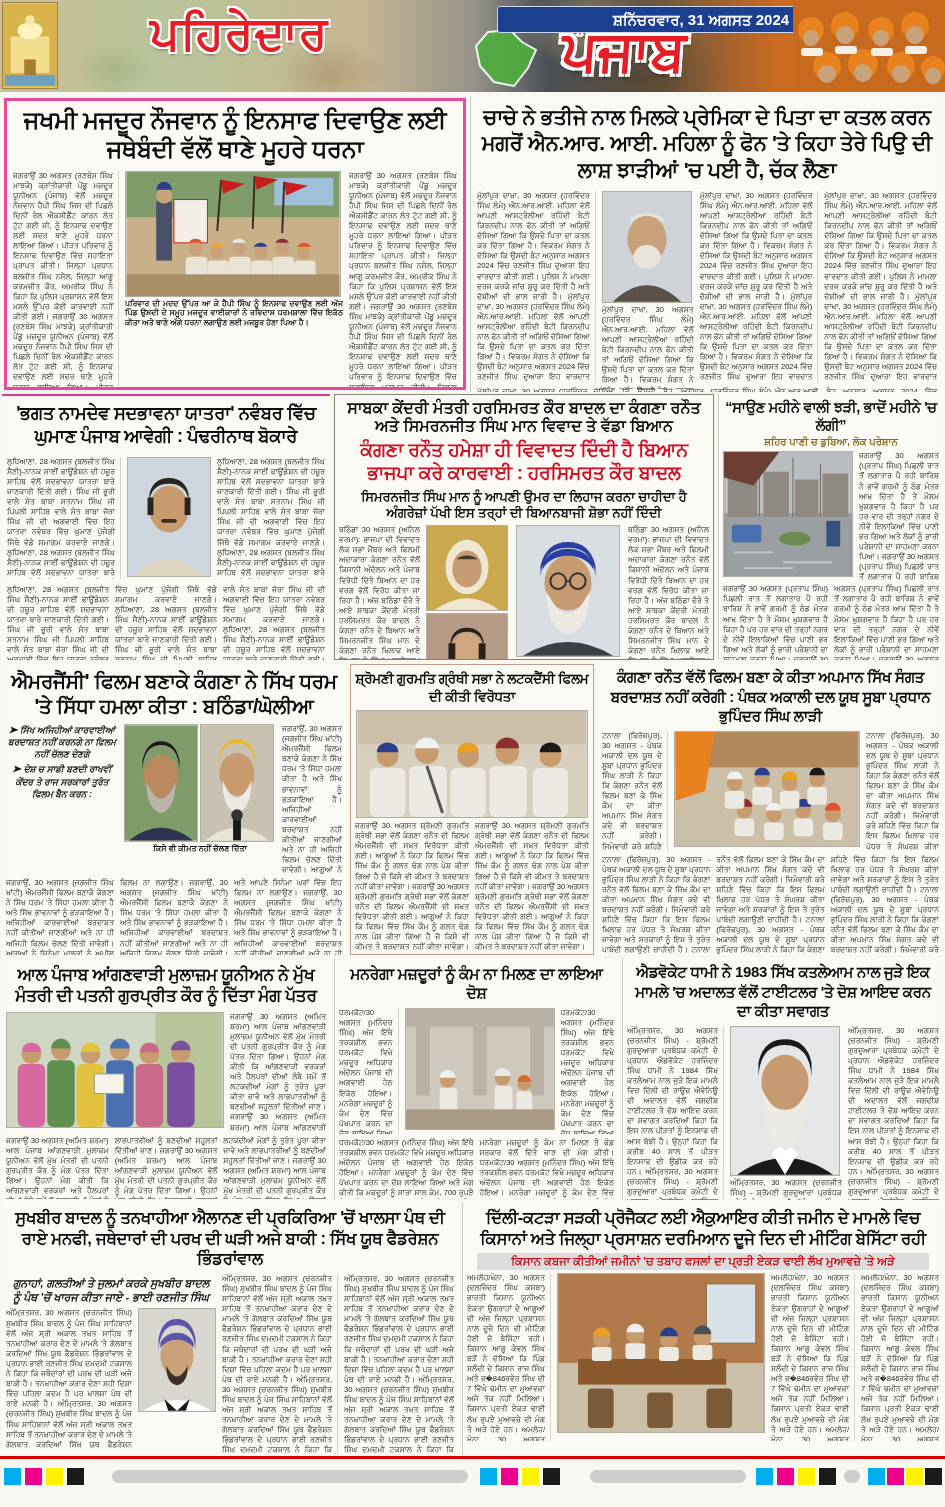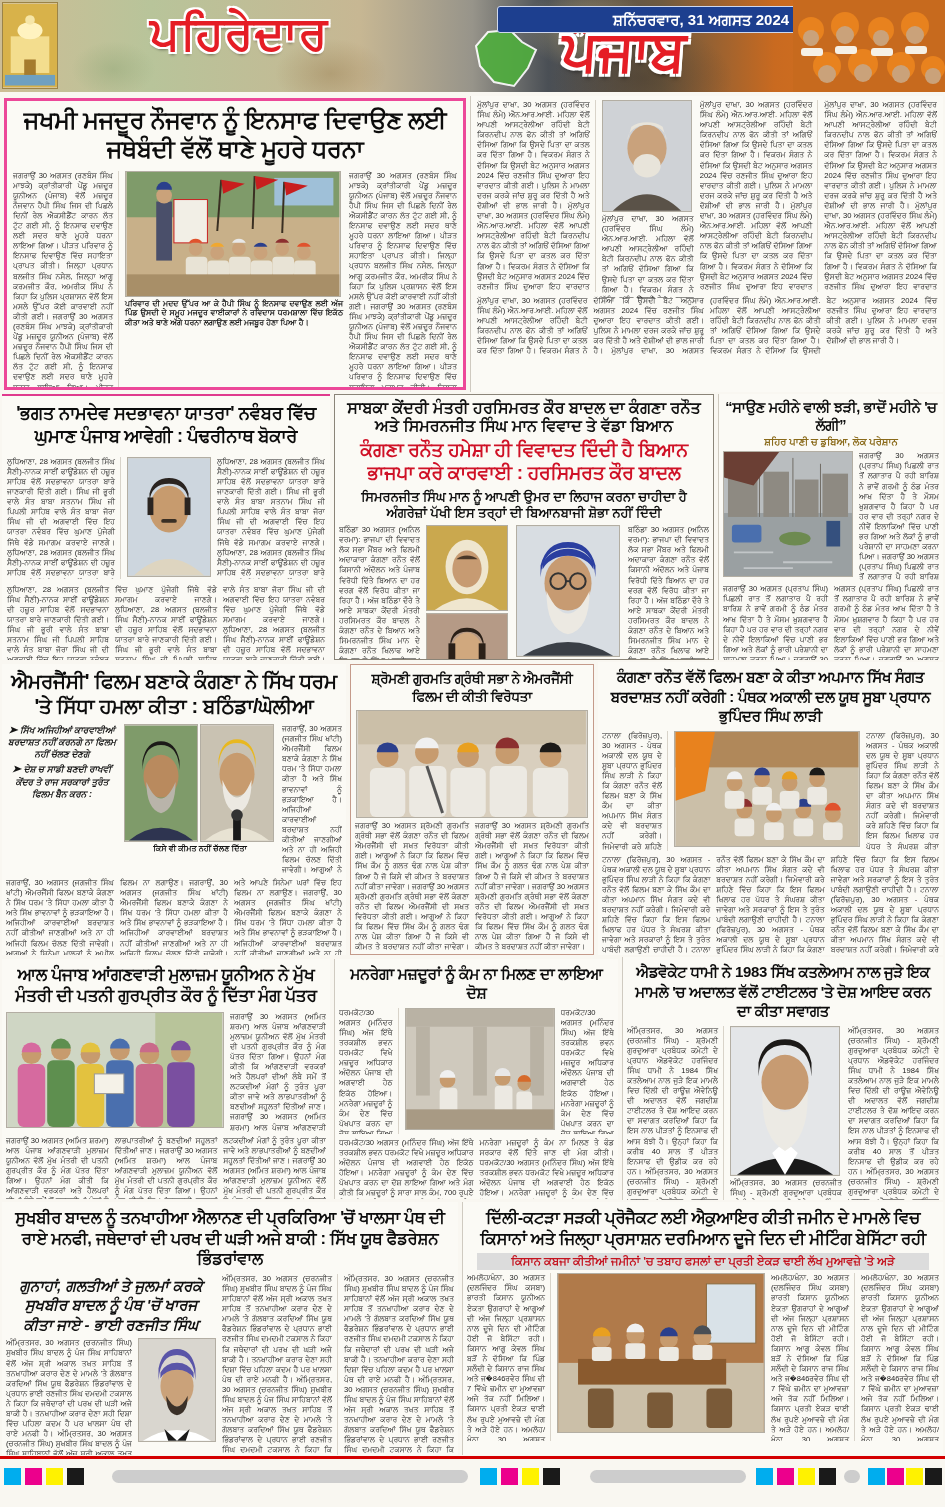--- a/index.html
+++ b/index.html
@@ -151,20 +151,21 @@
             <rect y="104" width="216" height="22" fill="#a88f68"></rect>
           </svg>
       </div>
       <p class="cap" style="font-size:7.8px;text-align:justify">ਪਰਿਵਾਰ ਦੀ ਮਦਦ ਉੱਪਰ ਆ ਕੇ ਹੈਪੀ ਸਿੰਘ ਨੂੰ ਇਨਸਾਫ ਦਵਾਉਣ ਲਈ ਅੱਜ ਪਿੰਡ ਉਸਦੀ ਦੇ ਸਮੂਹ ਮਜਦੂਰ ਵਾਈਕਾਰਾਂ ਨੇ ਰਵਿਦਾਸ ਧਰਮਸ਼ਾਲਾ ਵਿੱਚ ਇਕੱਠ ਕੀਤਾ ਅਤੇ ਥਾਣੇ ਅੱਗੇ ਧਰਨਾ ਲਗਾਉਣ ਲਈ ਮਜਬੂਰ ਹੋਣਾ ਪਿਆ ਹੈ।</p>
     </div>
     <div class="col body">ਜਗਰਾਉਂ 30 ਅਗਸਤ (ਰਣਬੰਸ ਸਿੰਘ ਮਾਝਕੇ) ਕ੍ਰਾਂਤੀਕਾਰੀ ਪੇਂਡੂ ਮਜ਼ਦੂਰ ਯੂਨੀਅਨ (ਪੰਜਾਬ) ਵੱਲੋਂ ਮਜ਼ਦੂਰ ਨੌਜਵਾਨ ਹੈਪੀ ਸਿੰਘ ਜਿਸ ਦੀ ਪਿਛਲੇ ਦਿਨੀਂ ਰੇਲ ਐਕਸੀਡੈਂਟ ਕਾਰਨ ਲੱਤ ਟੁੱਟ ਗਈ ਸੀ, ਨੂੰ ਇਨਸਾਫ ਦਵਾਉਣ ਲਈ ਸਦਰ ਥਾਣੇ ਮੂਹਰੇ ਧਰਨਾ ਲਾਇਆ ਗਿਆ। ਪੀੜਤ ਪਰਿਵਾਰ ਨੂੰ ਇਨਸਾਫ ਦਿਵਾਉਣ ਵਿੱਚ ਸਹਾਇਤਾ ਪ੍ਰਾਪਤ ਕੀਤੀ। ਜਿਲ੍ਹਾ ਪ੍ਰਧਾਨ ਬਲਜੀਤ ਸਿੰਘ ਨਸੇਲ, ਜਿਲ੍ਹਾ ਆਗੂ ਕਰਮਜੀਤ ਕੌਰ, ਅਮਰੀਕ ਸਿੰਘ ਨੇ ਕਿਹਾ ਕਿ ਪੁਲਿਸ ਪ੍ਰਸ਼ਾਸਨ ਵੱਲੋਂ ਇਸ ਮਸਲੇ ਉੱਪਰ ਕੋਈ ਕਾਰਵਾਈ ਨਹੀਂ ਕੀਤੀ ਗਈ। ਜਗਰਾਉਂ 30 ਅਗਸਤ (ਰਣਬੰਸ ਸਿੰਘ ਮਾਝਕੇ) ਕ੍ਰਾਂਤੀਕਾਰੀ ਪੇਂਡੂ ਮਜ਼ਦੂਰ ਯੂਨੀਅਨ (ਪੰਜਾਬ) ਵੱਲੋਂ ਮਜ਼ਦੂਰ ਨੌਜਵਾਨ ਹੈਪੀ ਸਿੰਘ ਜਿਸ ਦੀ ਪਿਛਲੇ ਦਿਨੀਂ ਰੇਲ ਐਕਸੀਡੈਂਟ ਕਾਰਨ ਲੱਤ ਟੁੱਟ ਗਈ ਸੀ, ਨੂੰ ਇਨਸਾਫ ਦਵਾਉਣ ਲਈ ਸਦਰ ਥਾਣੇ ਮੂਹਰੇ ਧਰਨਾ ਲਾਇਆ ਗਿਆ। ਪੀੜਤ ਪਰਿਵਾਰ ਨੂੰ ਇਨਸਾਫ ਦਿਵਾਉਣ ਵਿੱਚ ਸਹਾਇਤਾ ਪ੍ਰਾਪਤ ਕੀਤੀ। ਜਿਲ੍ਹਾ ਪ੍ਰਧਾਨ ਬਲਜੀਤ ਸਿੰਘ ਨਸੇਲ, ਜਿਲ੍ਹਾ ਆਗੂ ਕਰਮਜੀਤ ਕੌਰ, ਅਮਰੀਕ ਸਿੰਘ ਨੇ ਕਿਹਾ ਕਿ ਪੁਲਿਸ ਪ੍ਰਸ਼ਾਸਨ ਵੱਲੋਂ ਇਸ ਮਸਲੇ ਉੱਪਰ ਕੋਈ ਕਾਰਵਾਈ ਨਹੀਂ ਕੀਤੀ ਗਈ।</div>
   </div>
 </section>
 
 <section class="art" style="left:470px;top:96px;width:473px;height:296px;border-left:1px solid #cfcac0">
+  <h1 class="hl" style="font-size:21px;line-height:1.25;padding:8px 6px 4px">ਚਾਚੇ ਨੇ ਭਤੀਜੇ ਨਾਲ ਮਿਲਕੇ ਪ੍ਰੇਮਿਕਾ ਦੇ ਪਿਤਾ ਦਾ ਕਤਲ ਕਰਨ ਮਗਰੋਂ ਐਨ.ਆਰ. ਆਈ. ਮਹਿਲਾ ਨੂੰ ਫੋਨ 'ਤੇ ਕਿਹਾ ਤੇਰੇ ਪਿਉ ਦੀ ਲਾਸ਼ ਝਾੜੀਆਂ 'ਚ ਪਈ ਹੈ, ਚੱਕ ਲੈਣਾ</h1>
   <div class="cols" style="padding:4px 6px;height:200px">
     <div class="col body colrule">ਮੁੱਲਾਂਪੁਰ ਦਾਖਾ, 30 ਅਗਸਤ (ਹਰਵਿੰਦਰ ਸਿੰਘ ਲੰਮੇ) ਐਨ.ਆਰ.ਆਈ. ਮਹਿਲਾ ਵੱਲੋਂ ਆਪਣੀ ਆਸਟ੍ਰੇਲੀਆ ਰਹਿੰਦੀ ਬੇਟੀ ਕਿਰਨਦੀਪ ਨਾਲ ਫੋਨ ਕੀਤੀ ਤਾਂ ਅਗਿਓਂ ਦੱਸਿਆ ਗਿਆ ਕਿ ਉਸਦੇ ਪਿਤਾ ਦਾ ਕਤਲ ਕਰ ਦਿੱਤਾ ਗਿਆ ਹੈ। ਵਿਕਰਮ ਸੰਗਤ ਨੇ ਦੱਸਿਆ ਕਿ ਉਸਦੀ ਬੇਟ ਅਨੁਸਾਰ ਅਗਸਤ 2024 ਵਿੱਚ ਰਣਜੀਤ ਸਿੰਘ ਦੁਆਰਾ ਇਹ ਵਾਰਦਾਤ ਕੀਤੀ ਗਈ। ਪੁਲਿਸ ਨੇ ਮਾਮਲਾ ਦਰਜ ਕਰਕੇ ਜਾਂਚ ਸ਼ੁਰੂ ਕਰ ਦਿੱਤੀ ਹੈ ਅਤੇ ਦੋਸ਼ੀਆਂ ਦੀ ਭਾਲ ਜਾਰੀ ਹੈ। ਮੁੱਲਾਂਪੁਰ ਦਾਖਾ, 30 ਅਗਸਤ (ਹਰਵਿੰਦਰ ਸਿੰਘ ਲੰਮੇ) ਐਨ.ਆਰ.ਆਈ. ਮਹਿਲਾ ਵੱਲੋਂ ਆਪਣੀ ਆਸਟ੍ਰੇਲੀਆ ਰਹਿੰਦੀ ਬੇਟੀ ਕਿਰਨਦੀਪ ਨਾਲ ਫੋਨ ਕੀਤੀ ਤਾਂ ਅਗਿਓਂ ਦੱਸਿਆ ਗਿਆ ਕਿ ਉਸਦੇ ਪਿਤਾ ਦਾ ਕਤਲ ਕਰ ਦਿੱਤਾ ਗਿਆ ਹੈ। ਵਿਕਰਮ ਸੰਗਤ ਨੇ ਦੱਸਿਆ ਕਿ ਉਸਦੀ ਬੇਟ ਅਨੁਸਾਰ ਅਗਸਤ 2024 ਵਿੱਚ ਰਣਜੀਤ ਸਿੰਘ ਦੁਆਰਾ ਇਹ ਵਾਰਦਾਤ ਕੀਤੀ ਗਈ। ਪੁਲਿਸ ਨੇ ਮਾਮਲਾ ਦਰਜ ਕਰਕੇ ਜਾਂਚ ਸ਼ੁਰੂ ਕਰ ਦਿੱਤੀ ਹੈ ਅਤੇ ਦੋਸ਼ੀਆਂ ਦੀ ਭਾਲ ਜਾਰੀ ਹੈ।</div>
     <div style="width:92px;flex:none">
       <div class="photo" style="width:90px;height:112px">
         <svg viewBox="0 0 90 112">
             <rect width="90" height="112" fill="#cfd2d6"></rect>
             <path d="M10 112 Q45 78 80 112 Z" fill="#5a5248"></path>
             <ellipse cx="45" cy="48" rx="20" ry="24" fill="#c9a27c"></ellipse>
             <path d="M25 40 a20 16 0 0 1 40 0 l-4 -14 a22 14 0 0 0 -32 0 Z" fill="#e8e4da"></path>
             <ellipse cx="45" cy="66" rx="14" ry="12" fill="#e8e4da"></ellipse>
@@ -318,21 +319,21 @@
         </div>
       </div>
       <p class="cap" style="font-size:8px">ਕਿਸੇ ਵੀ ਕੀਮਤ ਨਹੀਂ ਚੱਲਣ ਦਿੱਤਾ</p>
     </div>
     <div class="col body">ਜਗਰਾਉਂ, 30 ਅਗਸਤ (ਜਗਜੀਤ ਸਿੰਘ ਖਾਂਟੀ) ਐਮਰਜੈਂਸੀ ਫਿਲਮ ਬਣਾਕੇ ਕੰਗਣਾ ਨੇ ਸਿੱਖ ਧਰਮ 'ਤੇ ਸਿੱਧਾ ਹਮਲਾ ਕੀਤਾ ਹੈ ਅਤੇ ਸਿੱਖ ਭਾਵਨਾਵਾਂ ਨੂੰ ਭੜਕਾਇਆ ਹੈ। ਅਜਿਹੀਆਂ ਕਾਰਵਾਈਆਂ ਬਰਦਾਸ਼ਤ ਨਹੀਂ ਕੀਤੀਆਂ ਜਾਣਗੀਆਂ ਅਤੇ ਨਾ ਹੀ ਅਜਿਹੀ ਫਿਲਮ ਚੱਲਣ ਦਿੱਤੀ ਜਾਵੇਗੀ। ਆਗੂਆਂ ਨੇ ਸਿਨੇਮਾ ਮਾਲਕਾਂ ਨੂੰ ਅਪੀਲ ਕੀਤੀ ਕਿ ਉਹ ਵੀ ਸਿੱਖਾਂ ਦਾ ਸਾਥ ਦੇਣ ਅਤੇ ਆਪਣੇ ਸਿਨੇਮਾ ਘਰਾਂ ਵਿੱਚ ਇਹ ਫਿਲਮ ਨਾ ਲਗਾਉਣ। ਜਗਰਾਉਂ, 30 ਅਗਸਤ (ਜਗਜੀਤ ਸਿੰਘ ਖਾਂਟੀ) ਐਮਰਜੈਂਸੀ ਫਿਲਮ ਬਣਾਕੇ ਕੰਗਣਾ ਨੇ ਸਿੱਖ ਧਰਮ 'ਤੇ ਸਿੱਧਾ ਹਮਲਾ ਕੀਤਾ ਹੈ ਅਤੇ ਸਿੱਖ ਭਾਵਨਾਵਾਂ ਨੂੰ ਭੜਕਾਇਆ ਹੈ। ਅਜਿਹੀਆਂ ਕਾਰਵਾਈਆਂ ਬਰਦਾਸ਼ਤ ਨਹੀਂ ਕੀਤੀਆਂ ਜਾਣਗੀਆਂ ਅਤੇ ਨਾ ਹੀ ਅਜਿਹੀ ਫਿਲਮ ਚੱਲਣ ਦਿੱਤੀ ਜਾਵੇਗੀ। ਆਗੂਆਂ ਨੇ ਸਿਨੇਮਾ ਮਾਲਕਾਂ ਨੂੰ ਅਪੀਲ ਕੀਤੀ ਕਿ ਉਹ ਵੀ ਸਿੱਖਾਂ ਦਾ ਸਾਥ ਦੇਣ ਅਤੇ ਆਪਣੇ ਸਿਨੇਮਾ ਘਰਾਂ ਵਿੱਚ ਇਹ ਫਿਲਮ ਨਾ ਲਗਾਉਣ।</div>
   </div>
   <div class="body" style="height:104px;column-count:3;column-gap:6px;margin-top:4px">ਜਗਰਾਉਂ, 30 ਅਗਸਤ (ਜਗਜੀਤ ਸਿੰਘ ਖਾਂਟੀ) ਐਮਰਜੈਂਸੀ ਫਿਲਮ ਬਣਾਕੇ ਕੰਗਣਾ ਨੇ ਸਿੱਖ ਧਰਮ 'ਤੇ ਸਿੱਧਾ ਹਮਲਾ ਕੀਤਾ ਹੈ ਅਤੇ ਸਿੱਖ ਭਾਵਨਾਵਾਂ ਨੂੰ ਭੜਕਾਇਆ ਹੈ। ਅਜਿਹੀਆਂ ਕਾਰਵਾਈਆਂ ਬਰਦਾਸ਼ਤ ਨਹੀਂ ਕੀਤੀਆਂ ਜਾਣਗੀਆਂ ਅਤੇ ਨਾ ਹੀ ਅਜਿਹੀ ਫਿਲਮ ਚੱਲਣ ਦਿੱਤੀ ਜਾਵੇਗੀ। ਆਗੂਆਂ ਨੇ ਸਿਨੇਮਾ ਮਾਲਕਾਂ ਨੂੰ ਅਪੀਲ ਕੀਤੀ ਕਿ ਉਹ ਵੀ ਸਿੱਖਾਂ ਦਾ ਸਾਥ ਦੇਣ ਅਤੇ ਆਪਣੇ ਸਿਨੇਮਾ ਘਰਾਂ ਵਿੱਚ ਇਹ ਫਿਲਮ ਨਾ ਲਗਾਉਣ। ਜਗਰਾਉਂ, 30 ਅਗਸਤ (ਜਗਜੀਤ ਸਿੰਘ ਖਾਂਟੀ) ਐਮਰਜੈਂਸੀ ਫਿਲਮ ਬਣਾਕੇ ਕੰਗਣਾ ਨੇ ਸਿੱਖ ਧਰਮ 'ਤੇ ਸਿੱਧਾ ਹਮਲਾ ਕੀਤਾ ਹੈ ਅਤੇ ਸਿੱਖ ਭਾਵਨਾਵਾਂ ਨੂੰ ਭੜਕਾਇਆ ਹੈ। ਅਜਿਹੀਆਂ ਕਾਰਵਾਈਆਂ ਬਰਦਾਸ਼ਤ ਨਹੀਂ ਕੀਤੀਆਂ ਜਾਣਗੀਆਂ ਅਤੇ ਨਾ ਹੀ ਅਜਿਹੀ ਫਿਲਮ ਚੱਲਣ ਦਿੱਤੀ ਜਾਵੇਗੀ। ਆਗੂਆਂ ਨੇ ਸਿਨੇਮਾ ਮਾਲਕਾਂ ਨੂੰ ਅਪੀਲ ਕੀਤੀ ਕਿ ਉਹ ਵੀ ਸਿੱਖਾਂ ਦਾ ਸਾਥ ਦੇਣ ਅਤੇ ਆਪਣੇ ਸਿਨੇਮਾ ਘਰਾਂ ਵਿੱਚ ਇਹ ਫਿਲਮ ਨਾ ਲਗਾਉਣ। ਜਗਰਾਉਂ, 30 ਅਗਸਤ (ਜਗਜੀਤ ਸਿੰਘ ਖਾਂਟੀ) ਐਮਰਜੈਂਸੀ ਫਿਲਮ ਬਣਾਕੇ ਕੰਗਣਾ ਨੇ ਸਿੱਖ ਧਰਮ 'ਤੇ ਸਿੱਧਾ ਹਮਲਾ ਕੀਤਾ ਹੈ ਅਤੇ ਸਿੱਖ ਭਾਵਨਾਵਾਂ ਨੂੰ ਭੜਕਾਇਆ ਹੈ। ਅਜਿਹੀਆਂ ਕਾਰਵਾਈਆਂ ਬਰਦਾਸ਼ਤ ਨਹੀਂ ਕੀਤੀਆਂ ਜਾਣਗੀਆਂ ਅਤੇ ਨਾ ਹੀ ਅਜਿਹੀ ਫਿਲਮ ਚੱਲਣ ਦਿੱਤੀ ਜਾਵੇਗੀ। ਆਗੂਆਂ ਨੇ ਸਿਨੇਮਾ ਮਾਲਕਾਂ ਨੂੰ ਅਪੀਲ ਕੀਤੀ ਕਿ ਉਹ ਵੀ ਸਿੱਖਾਂ ਦਾ ਸਾਥ ਦੇਣ ਅਤੇ ਆਪਣੇ ਸਿਨੇਮਾ ਘਰਾਂ ਵਿੱਚ ਇਹ ਫਿਲਮ ਨਾ ਲਗਾਉਣ। ਜਗਰਾਉਂ, 30 ਅਗਸਤ (ਜਗਜੀਤ ਸਿੰਘ ਖਾਂਟੀ) ਐਮਰਜੈਂਸੀ ਫਿਲਮ ਬਣਾਕੇ ਕੰਗਣਾ ਨੇ ਸਿੱਖ ਧਰਮ 'ਤੇ ਸਿੱਧਾ ਹਮਲਾ ਕੀਤਾ ਹੈ ਅਤੇ ਸਿੱਖ ਭਾਵਨਾਵਾਂ ਨੂੰ ਭੜਕਾਇਆ ਹੈ। ਅਜਿਹੀਆਂ ਕਾਰਵਾਈਆਂ ਬਰਦਾਸ਼ਤ ਨਹੀਂ ਕੀਤੀਆਂ ਜਾਣਗੀਆਂ ਅਤੇ ਨਾ ਹੀ ਅਜਿਹੀ ਫਿਲਮ ਚੱਲਣ ਦਿੱਤੀ ਜਾਵੇਗੀ। ਆਗੂਆਂ ਨੇ ਸਿਨੇਮਾ ਮਾਲਕਾਂ ਨੂੰ ਅਪੀਲ ਕੀਤੀ ਕਿ ਉਹ ਵੀ ਸਿੱਖਾਂ ਦਾ ਸਾਥ ਦੇਣ ਅਤੇ ਆਪਣੇ ਸਿਨੇਮਾ ਘਰਾਂ ਵਿੱਚ ਇਹ ਫਿਲਮ ਨਾ ਲਗਾਉਣ।</div>
 </section>
 
 <section class="art" style="left:350px;top:664px;width:244px;height:291px;border:1px solid #c49a8a;padding:2px 4px">
-  <h1 class="hl" style="font-size:13.5px;line-height:1.3;padding:3px 0">ਸ਼੍ਰੋਮਣੀ ਗੁਰਮਤਿ ਗ੍ਰੰਥੀ ਸਭਾ ਨੇ ਐਮਰਜੈਂਸੀ ਫਿਲਮ ਦੀ ਕੀਤੀ ਵਿਰੋਧਤਾ</h1>
+  <h1 class="hl" style="font-size:13.5px;line-height:1.3;padding:3px 0">ਸ਼੍ਰੋਮਣੀ ਗੁਰਮਤਿ ਗ੍ਰੰਥੀ ਸਭਾ ਨੇ ਲਟਕਦੈਂਸੀ ਫਿਲਮ ਦੀ ਕੀਤੀ ਵਿਰੋਧਤਾ</h1>
   <div class="photo" style="width:232px;height:108px;margin:2px auto">
     <svg viewBox="0 0 232 108">
         <rect width="232" height="108" fill="#d9cfbe"></rect>
         <rect width="232" height="34" fill="#cbbfa8"></rect>
         <g fill="#c79b6e">
           <circle cx="30" cy="46" r="11"></circle>
           <circle cx="70" cy="42" r="12"></circle>
           <circle cx="112" cy="46" r="11"></circle>
           <circle cx="152" cy="42" r="12"></circle>
           <circle cx="196" cy="46" r="11"></circle>
@@ -496,21 +497,21 @@
       <div class="body" style="height:34px;margin-top:2px">ਅੰਮ੍ਰਿਤਸਰ, 30 ਅਗਸਤ (ਚਰਨਜੀਤ ਸਿੰਘ) - ਸ਼੍ਰੋਮਣੀ ਗੁਰਦੁਆਰਾ ਪ੍ਰਬੰਧਕ ਕਮੇਟੀ ਦੇ ਪ੍ਰਧਾਨ ਐਡਵੋਕੇਟ ਹਰਜਿੰਦਰ ਸਿੰਘ ਧਾਮੀ ਨੇ 1984 ਸਿੱਖ ਕਤਲੇਆਮ ਨਾਲ ਜੁੜੇ ਇਕ ਮਾਮਲੇ ਵਿਚ ਦਿੱਲੀ ਦੀ ਰਾਊਜ਼ ਐਵੇਨਿਊ ਦੀ ਅਦਾਲਤ ਵੱਲੋਂ ਜਗਦੀਸ਼ ਟਾਈਟਲਰ ਤੇ ਦੋਸ਼ ਆਇਦ ਕਰਨ ਦਾ ਸਵਾਗਤ ਕਰਦਿਆਂ ਕਿਹਾ ਕਿ ਇਸ ਨਾਲ ਪੀੜਤਾਂ ਨੂੰ ਇਨਸਾਫ ਦੀ ਆਸ ਬੱਝੀ ਹੈ। ਉਨ੍ਹਾਂ ਕਿਹਾ ਕਿ ਕਰੀਬ 40 ਸਾਲ ਤੋਂ ਪੀੜਤ ਇਨਸਾਫ ਦੀ ਉਡੀਕ ਕਰ ਰਹੇ ਹਨ।</div>
     </div>
     <div class="col body">ਅੰਮ੍ਰਿਤਸਰ, 30 ਅਗਸਤ (ਚਰਨਜੀਤ ਸਿੰਘ) - ਸ਼੍ਰੋਮਣੀ ਗੁਰਦੁਆਰਾ ਪ੍ਰਬੰਧਕ ਕਮੇਟੀ ਦੇ ਪ੍ਰਧਾਨ ਐਡਵੋਕੇਟ ਹਰਜਿੰਦਰ ਸਿੰਘ ਧਾਮੀ ਨੇ 1984 ਸਿੱਖ ਕਤਲੇਆਮ ਨਾਲ ਜੁੜੇ ਇਕ ਮਾਮਲੇ ਵਿਚ ਦਿੱਲੀ ਦੀ ਰਾਊਜ਼ ਐਵੇਨਿਊ ਦੀ ਅਦਾਲਤ ਵੱਲੋਂ ਜਗਦੀਸ਼ ਟਾਈਟਲਰ ਤੇ ਦੋਸ਼ ਆਇਦ ਕਰਨ ਦਾ ਸਵਾਗਤ ਕਰਦਿਆਂ ਕਿਹਾ ਕਿ ਇਸ ਨਾਲ ਪੀੜਤਾਂ ਨੂੰ ਇਨਸਾਫ ਦੀ ਆਸ ਬੱਝੀ ਹੈ। ਉਨ੍ਹਾਂ ਕਿਹਾ ਕਿ ਕਰੀਬ 40 ਸਾਲ ਤੋਂ ਪੀੜਤ ਇਨਸਾਫ ਦੀ ਉਡੀਕ ਕਰ ਰਹੇ ਹਨ। ਅੰਮ੍ਰਿਤਸਰ, 30 ਅਗਸਤ (ਚਰਨਜੀਤ ਸਿੰਘ) - ਸ਼੍ਰੋਮਣੀ ਗੁਰਦੁਆਰਾ ਪ੍ਰਬੰਧਕ ਕਮੇਟੀ ਦੇ ਪ੍ਰਧਾਨ ਐਡਵੋਕੇਟ ਹਰਜਿੰਦਰ ਸਿੰਘ ਧਾਮੀ ਨੇ 1984 ਸਿੱਖ ਕਤਲੇਆਮ ਨਾਲ ਜੁੜੇ ਇਕ ਮਾਮਲੇ ਵਿਚ ਦਿੱਲੀ ਦੀ ਰਾਊਜ਼ ਐਵੇਨਿਊ ਦੀ ਅਦਾਲਤ ਵੱਲੋਂ ਜਗਦੀਸ਼ ਟਾਈਟਲਰ ਤੇ ਦੋਸ਼ ਆਇਦ ਕਰਨ ਦਾ ਸਵਾਗਤ ਕਰਦਿਆਂ ਕਿਹਾ ਕਿ ਇਸ ਨਾਲ ਪੀੜਤਾਂ ਨੂੰ ਇਨਸਾਫ ਦੀ ਆਸ ਬੱਝੀ ਹੈ। ਉਨ੍ਹਾਂ ਕਿਹਾ ਕਿ ਕਰੀਬ 40 ਸਾਲ ਤੋਂ ਪੀੜਤ ਇਨਸਾਫ ਦੀ ਉਡੀਕ ਕਰ ਰਹੇ ਹਨ। ਅੰਮ੍ਰਿਤਸਰ, 30 ਅਗਸਤ (ਚਰਨਜੀਤ ਸਿੰਘ) - ਸ਼੍ਰੋਮਣੀ ਗੁਰਦੁਆਰਾ ਪ੍ਰਬੰਧਕ ਕਮੇਟੀ ਦੇ ਪ੍ਰਧਾਨ ਐਡਵੋਕੇਟ ਹਰਜਿੰਦਰ ਸਿੰਘ ਧਾਮੀ ਨੇ 1984 ਸਿੱਖ ਕਤਲੇਆਮ ਨਾਲ ਜੁੜੇ ਇਕ ਮਾਮਲੇ ਵਿਚ ਦਿੱਲੀ ਦੀ ਰਾਊਜ਼ ਐਵੇਨਿਊ ਦੀ ਅਦਾਲਤ ਵੱਲੋਂ ਜਗਦੀਸ਼ ਟਾਈਟਲਰ ਤੇ ਦੋਸ਼ ਆਇਦ ਕਰਨ ਦਾ ਸਵਾਗਤ ਕਰਦਿਆਂ ਕਿਹਾ ਕਿ ਇਸ ਨਾਲ ਪੀੜਤਾਂ ਨੂੰ ਇਨਸਾਫ ਦੀ ਆਸ ਬੱਝੀ ਹੈ। ਉਨ੍ਹਾਂ ਕਿਹਾ ਕਿ ਕਰੀਬ 40 ਸਾਲ ਤੋਂ ਪੀੜਤ ਇਨਸਾਫ ਦੀ ਉਡੀਕ ਕਰ ਰਹੇ ਹਨ।</div>
   </div>
 </section>
 
 <section class="art" style="left:2px;top:1202px;width:456px;height:253px;padding:2px 4px">
   <h1 class="hl" style="font-size:16.5px;line-height:1.25;padding:3px 0">ਸੁਖਬੀਰ ਬਾਦਲ ਨੂੰ ਤਨਖਾਹੀਆ ਐਲਾਨਣ ਦੀ ਪ੍ਰਕਿਰਿਆ 'ਚੋਂ ਖਾਲਸਾ ਪੰਥ ਦੀ ਰਾਏ ਮਨਫੀ, ਜਥੇਦਾਰਾਂ ਦੀ ਪਰਖ ਦੀ ਘੜੀ ਅਜੇ ਬਾਕੀ : ਸਿੱਖ ਯੂਥ ਫੈਡਰੇਸ਼ਨ ਭਿੰਡਰਾਂਵਾਲ</h1>
   <div class="cols" style="height:200px;margin-top:2px">
     <div style="width:210px;flex:none">
-      <p class="sub sub-it" style="font-size:15px;line-height:1.3;padding:2px 4px">ਗੁਨਾਹਾਂ, ਗਲਤੀਆਂ ਤੇ ਜੁਲਮਾਂ ਕਰਕੇ ਸੁਖਬੀਰ ਬਾਦਲ ਨੂੰ ਪੰਥ 'ਚੋਂ ਖਾਰਜ ਕੀਤਾ ਜਾਏ - ਭਾਈ ਰਣਜੀਤ ਸਿੰਘ</p>
+      <p class="sub sub-it" style="font-size:11px;line-height:1.3;padding:2px 4px">ਗੁਨਾਹਾਂ, ਗਲਤੀਆਂ ਤੇ ਜੁਲਮਾਂ ਕਰਕੇ ਸੁਖਬੀਰ ਬਾਦਲ ਨੂੰ ਪੰਥ 'ਚੋਂ ਖਾਰਜ ਕੀਤਾ ਜਾਏ - ਭਾਈ ਰਣਜੀਤ ਸਿੰਘ</p>
       <div class="cols" style="height:140px;margin-top:2px">
         <div class="col body">ਅੰਮ੍ਰਿਤਸਰ, 30 ਅਗਸਤ (ਚਰਨਜੀਤ ਸਿੰਘ) ਸੁਖਬੀਰ ਸਿੰਘ ਬਾਦਲ ਨੂੰ ਪੰਜ ਸਿੰਘ ਸਾਹਿਬਾਨਾਂ ਵੱਲੋਂ ਅੱਜ ਸ੍ਰੀ ਅਕਾਲ ਤਖਤ ਸਾਹਿਬ ਤੋਂ ਤਨਖਾਹੀਆ ਕਰਾਰ ਦੇਣ ਦੇ ਮਾਮਲੇ 'ਤੇ ਗੱਲਬਾਤ ਕਰਦਿਆਂ ਸਿੱਖ ਯੂਥ ਫੈਡਰੇਸ਼ਨ ਭਿੰਡਰਾਂਵਾਲ ਦੇ ਪ੍ਰਧਾਨ ਭਾਈ ਰਣਜੀਤ ਸਿੰਘ ਦਮਦਮੀ ਟਕਸਾਲ ਨੇ ਕਿਹਾ ਕਿ ਜਥੇਦਾਰਾਂ ਦੀ ਪਰਖ ਦੀ ਘੜੀ ਅਜੇ ਬਾਕੀ ਹੈ। ਤਨਖਾਹੀਆ ਕਰਾਰ ਦੇਣਾ ਸਹੀ ਦਿਸ਼ਾ ਵਿੱਚ ਪਹਿਲਾ ਕਦਮ ਹੈ ਪਰ ਖਾਲਸਾ ਪੰਥ ਦੀ ਰਾਏ ਮਨਫੀ ਹੈ। ਅੰਮ੍ਰਿਤਸਰ, 30 ਅਗਸਤ (ਚਰਨਜੀਤ ਸਿੰਘ) ਸੁਖਬੀਰ ਸਿੰਘ ਬਾਦਲ ਨੂੰ ਪੰਜ ਸਿੰਘ ਸਾਹਿਬਾਨਾਂ ਵੱਲੋਂ ਅੱਜ ਸ੍ਰੀ ਅਕਾਲ ਤਖਤ ਸਾਹਿਬ ਤੋਂ ਤਨਖਾਹੀਆ ਕਰਾਰ ਦੇਣ ਦੇ ਮਾਮਲੇ 'ਤੇ ਗੱਲਬਾਤ ਕਰਦਿਆਂ ਸਿੱਖ ਯੂਥ ਫੈਡਰੇਸ਼ਨ ਭਿੰਡਰਾਂਵਾਲ ਦੇ ਪ੍ਰਧਾਨ ਭਾਈ ਰਣਜੀਤ ਸਿੰਘ ਦਮਦਮੀ ਟਕਸਾਲ ਨੇ ਕਿਹਾ ਕਿ ਜਥੇਦਾਰਾਂ ਦੀ ਪਰਖ ਦੀ ਘੜੀ ਅਜੇ ਬਾਕੀ ਹੈ। ਤਨਖਾਹੀਆ ਕਰਾਰ ਦੇਣਾ ਸਹੀ ਦਿਸ਼ਾ ਵਿੱਚ ਪਹਿਲਾ ਕਦਮ ਹੈ ਪਰ ਖਾਲਸਾ ਪੰਥ ਦੀ ਰਾਏ ਮਨਫੀ ਹੈ।</div>
         <div class="photo" style="width:78px;height:104px;flex:none">
           <svg viewBox="0 0 78 104">
               <rect width="78" height="104" fill="#d9d6cf"></rect>
               <path d="M4 104 Q39 82 74 104 Z" fill="#fff"></path>
               <path d="M26 92 L39 104 L30 104 Z" fill="#1a1a1a"></path>
               <path d="M52 92 L39 104 L48 104 Z" fill="#1a1a1a"></path>
               <ellipse cx="39" cy="48" rx="17" ry="21" fill="#caa27a"></ellipse>
               <path d="M20 42 q2 -26 19 -26 q17 0 19 26 l0 -12 q-4 -20 -19 -20 q-15 0 -19 20 Z" fill="#5a55a8"></path>

